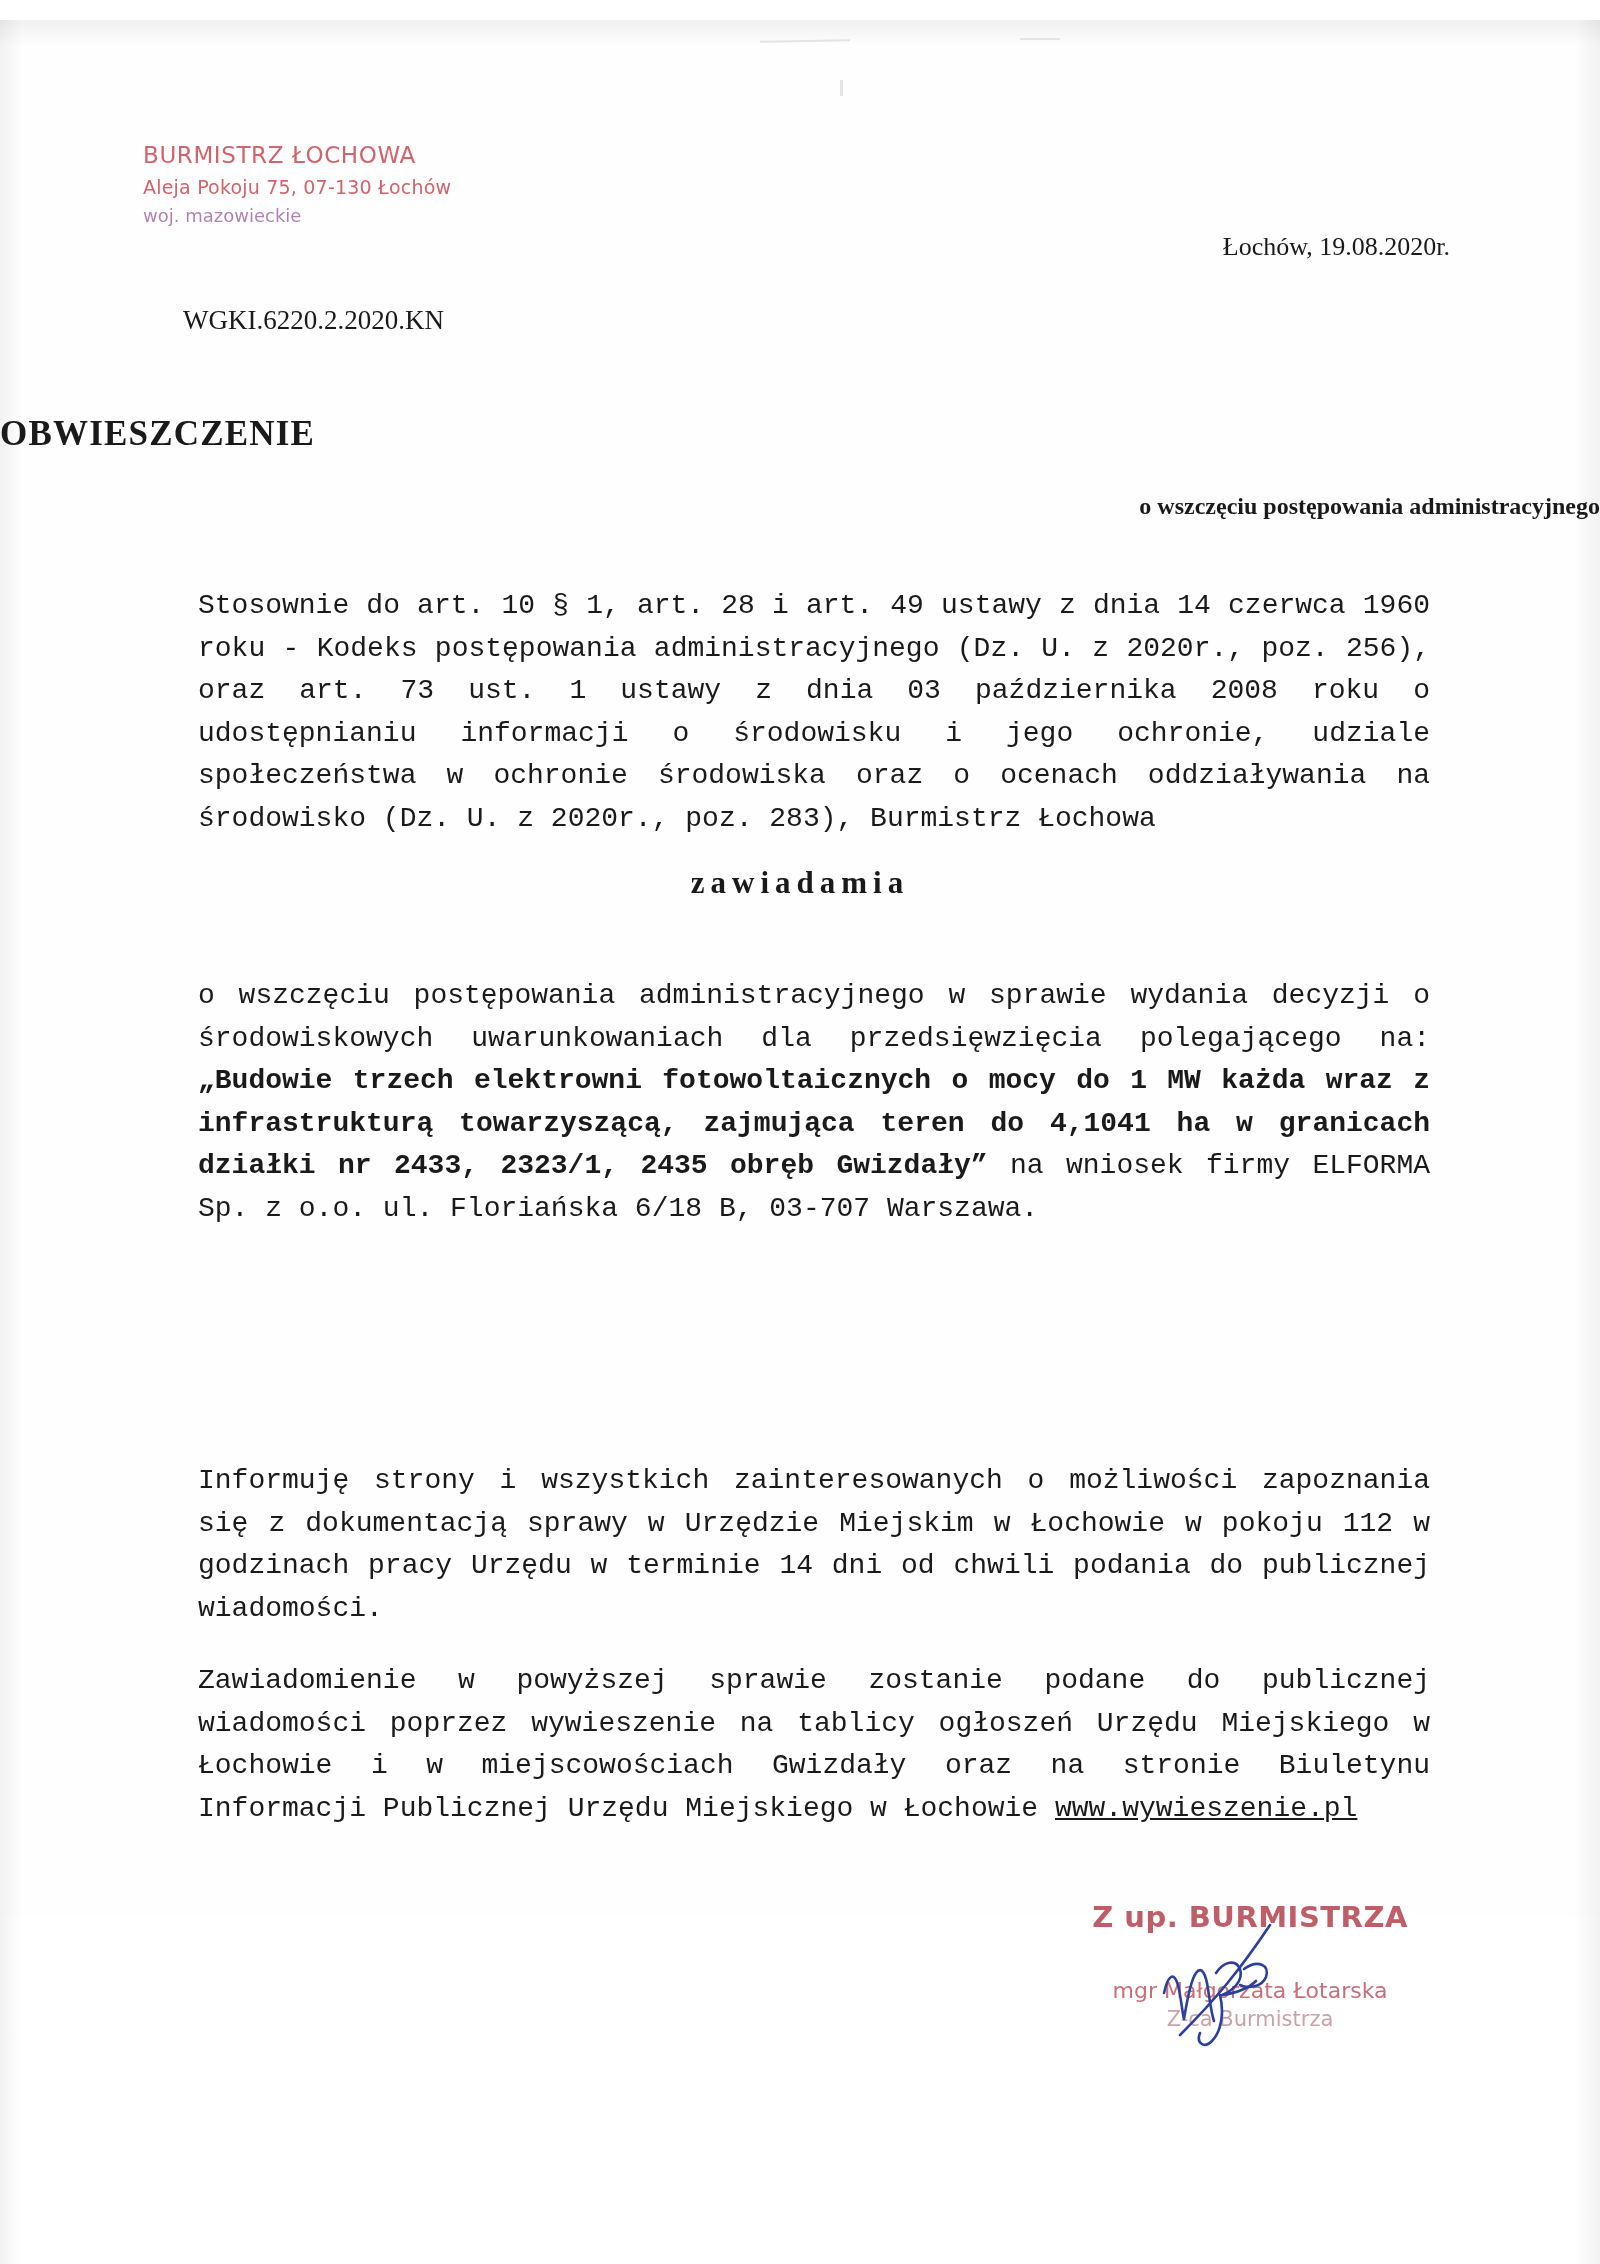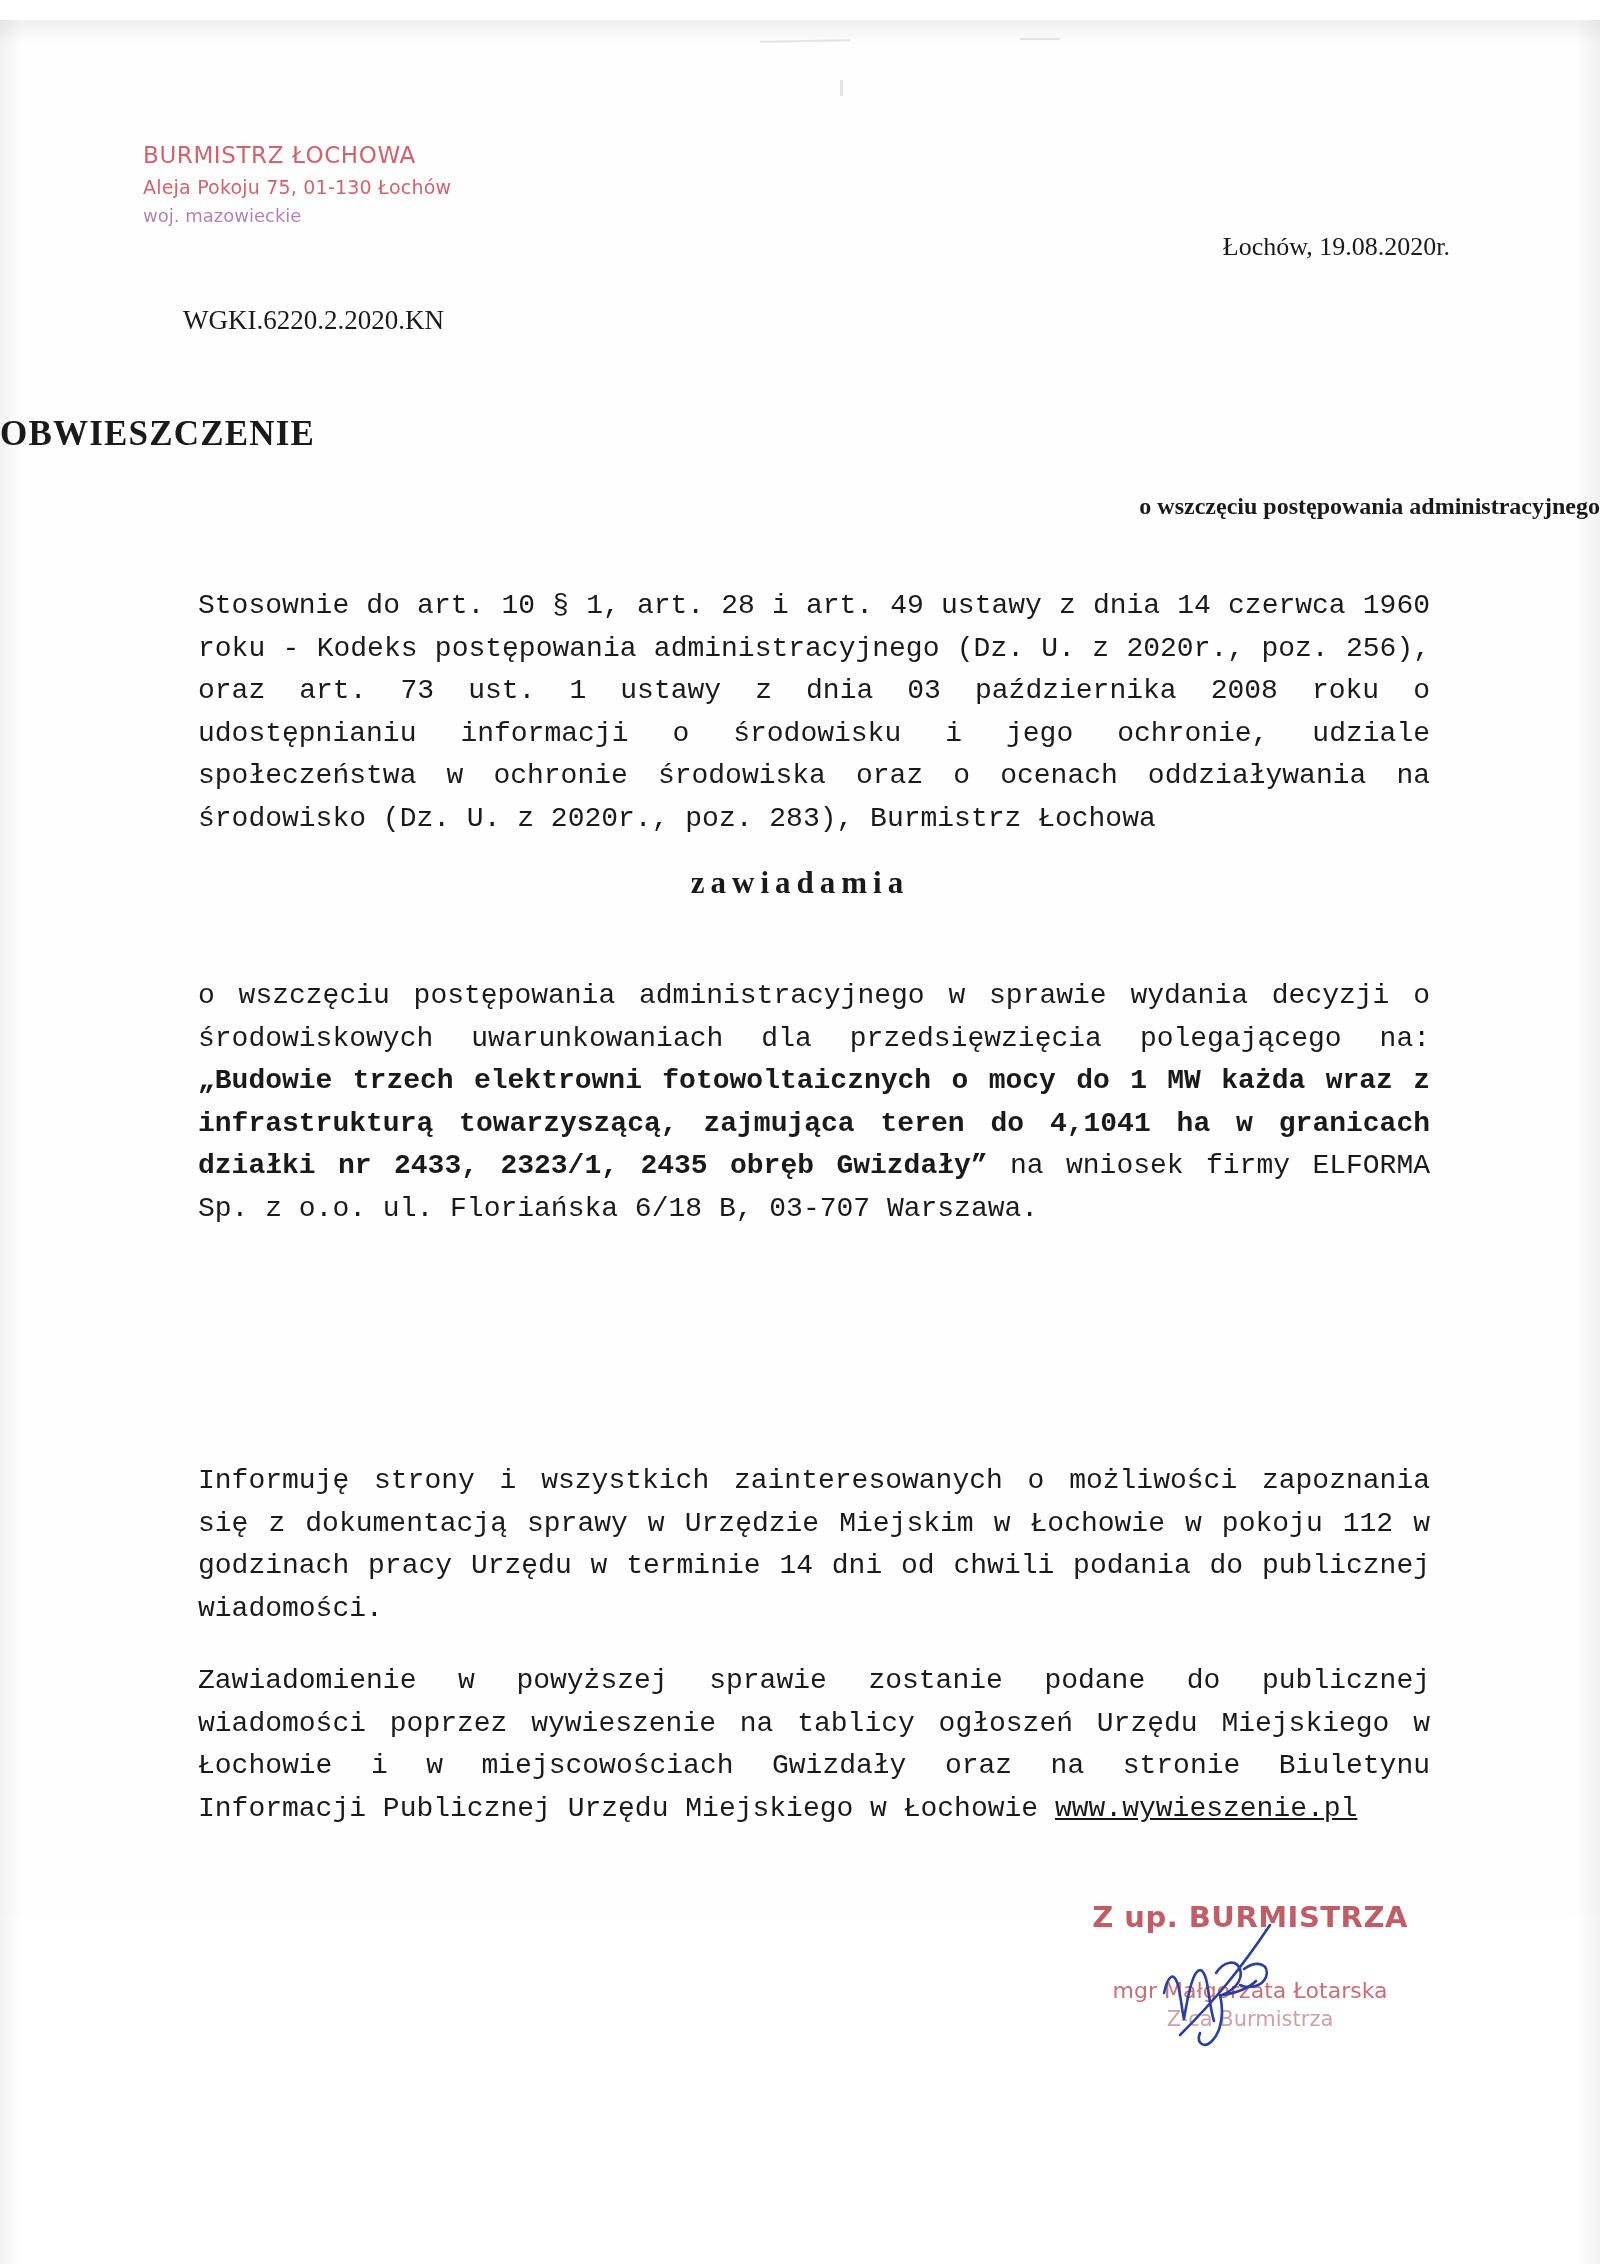--- a/index.html
+++ b/index.html
@@ -196,21 +196,21 @@
   <div class="edge-shadow-top"></div>
   <div class="edge-shadow-left"></div>
   <div class="edge-shadow-right"></div>
 
   <div class="scan-speck" style="left:760px; top:20px; width:90px; height:2px; transform:rotate(-1deg);"></div>
   <div class="scan-speck" style="left:840px; top:60px; width:3px; height:16px;"></div>
   <div class="scan-speck" style="left:1020px; top:18px; width:40px; height:2px;"></div>
 
   <div class="letterhead">
     <div class="lh-1">BURMISTRZ ŁOCHOWA</div>
-    <div class="lh-2">Aleja Pokoju 75, 01-130 Łochów</div>
+    <div class="lh-2">Aleja Pokoju 75, 07-130 Łochów</div>
     <div class="lh-3">woj. mazowieckie</div>
   </div>
 
   <div class="date-line">Łochów, 19.08.2020r.</div>
 
   <div class="ref-line">WGKI.6220.2.2020.KN</div>
 
   <div class="doc-title">OBWIESZCZENIE</div>
   <div class="doc-subtitle">o wszczęciu postępowania administracyjnego</div>
 

